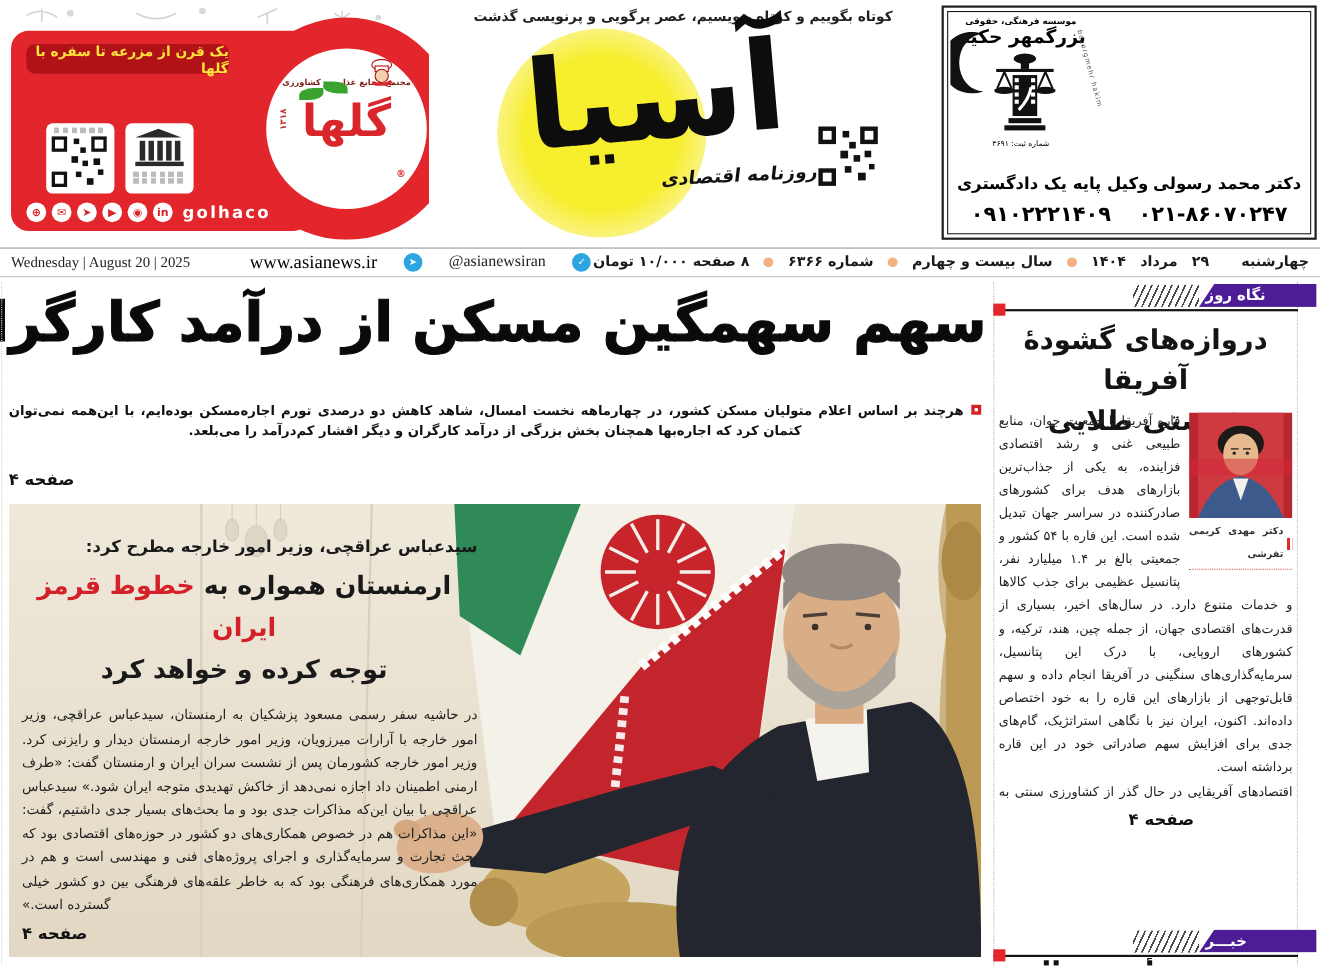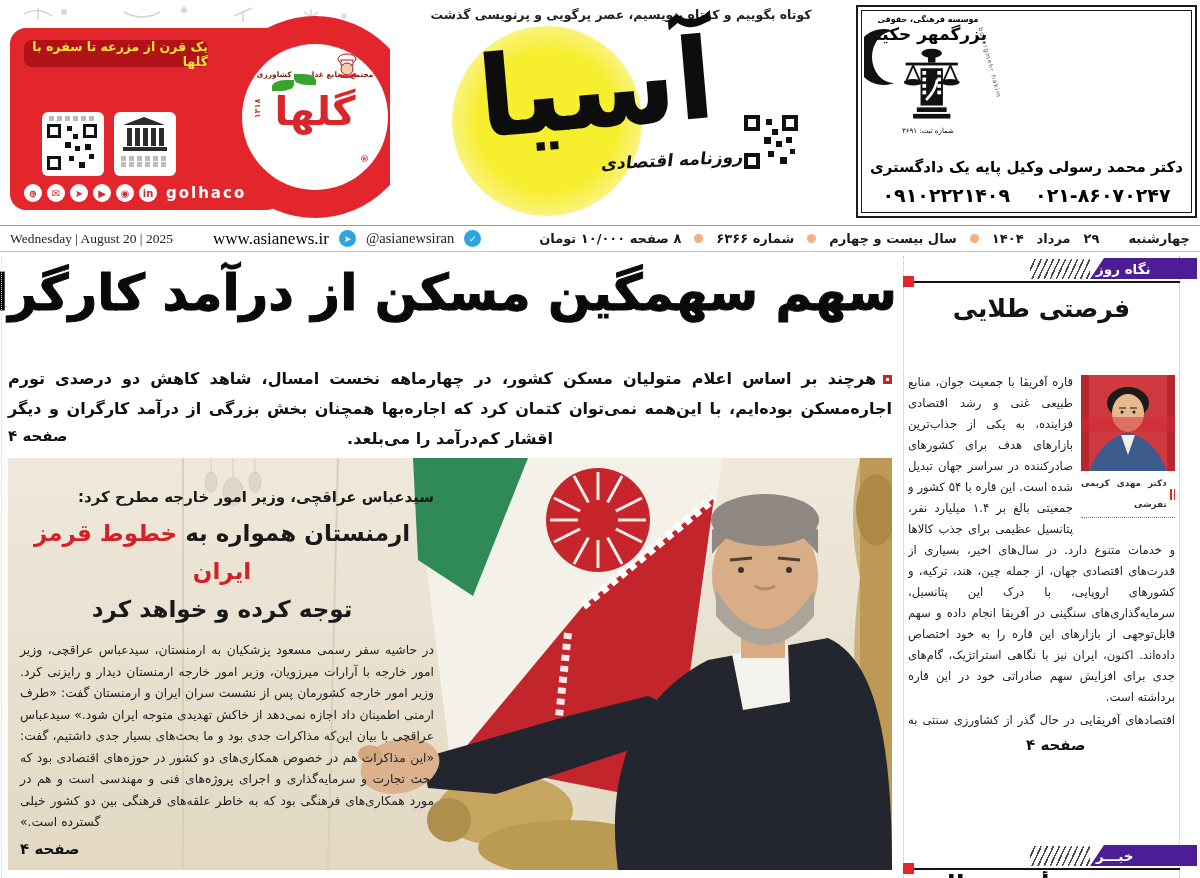--- a/index.html
+++ b/index.html
@@ -45,31 +45,31 @@
   .legal-left { position:absolute; left:10px; top:8px; width:120px; text-align:center; }
   .legal-inst { font-size:8px; font-weight:bold; }
   .legal-brand { font-size:17px; font-weight:bold; }
   .legal-reg { font-size:7px; margin-top:1px; }
   .legal-handle { position:absolute; left:96px; top:52px; font-size:6px; color:#555; transform:rotate(75deg); letter-spacing:1px; }
   .legal-row { position:absolute; left:12px; right:12px; bottom:40px; display:flex; direction:rtl; justify-content:space-between; font-size:15px; font-weight:bold; }
   .legal-phones { position:absolute; left:12px; right:12px; bottom:10px; display:flex; direction:rtl; justify-content:space-around; font-size:19px; font-weight:bold; letter-spacing:1px; }
 
   
   .dateline { left:0; top:225px; width:1200px; height:27px; border-top:1px solid #999; border-bottom:1px solid #c2c2c2; display:flex; justify-content:space-between; align-items:center; padding:0 10px; }
-  .dl-left { display:flex; align-items:center; gap:10px; }
+  .dl-left { display:flex; align-items:center; gap:24px; }
   .dl-date { font-family:"Liberation Serif","DejaVu Serif",serif; font-size:13.5px; color:#222; }
   .dl-site { font-family:"Liberation Serif","DejaVu Serif",serif; font-size:17px; color:#000000; margin-left:30px; }
   .badge { width:17px; height:17px; border-radius:50%; background:#2ca5e0; color:#fff; font-size:9px; display:flex; align-items:center; justify-content:center; }
   .dl-handle { font-family:"Liberation Serif","DejaVu Serif",serif; font-size:14.5px; color:#222; }
   .dl-right { display:flex; direction:rtl; align-items:center; gap:13px; font-size:13px; font-weight:bold; color:#1a1a1a; }
   .dot { width:9px; height:9px; border-radius:50%; background:#f2b183; }
 
   
   .lead-hl { left:0; top:264px; width:897px; text-align:center; direction:rtl; font-size:50px; font-weight:bold; color:#0a0a0a; -webkit-text-stroke:1px #0a0a0a; white-space:nowrap; }
-  .lede { left:8px; top:364px; width:884px; direction:rtl; text-align:justify; text-align-last:center; font-size:16px; font-weight:bold; color:#111; line-height:30px; }
+  .lede { left:8px; top:364px; width:884px; direction:rtl; text-align:justify; text-align-last:center; font-size:12px; font-weight:bold; color:#111; line-height:18px; }
   .lede-bullet { display:inline-block; width:9px; height:9px; border:3px solid #d42127; margin:0 0 0 7px; }
   .pageref { font-size:15px; font-weight:bold; color:#111; }
   .lede-ref { left:8px; top:427px; }
 
   
   .photo { left:8px; top:458px; width:884px; height:412px; overflow:hidden; }
 
   
   .int { left:10px; top:488px; width:424px; direction:rtl; }
   .int-kicker { text-align:right; font-size:15px; font-weight:bold; color:#1a1a1a; padding-left:6px; }
@@ -374,20 +374,21 @@
 
   <div class="abs rcol-borders"></div>
   <div class="abs page-left-dots"></div>
 
   <div class="abs hatch" style="left:1030px;top:259px;width:60px"></div>
   <div class="abs tab" style="left:1090px;top:258px;width:107px">نگاه روز</div>
   <div class="abs rline" style="left:903px;top:281px;width:277px"></div>
   <div class="abs rsq" style="left:903px;top:276px"></div>
 
   <div class="abs dv-hl">
+    <div>دروازه‌های گشودهٔ آفریقا</div>
     <div>فرصتی طلایی</div>
   </div>
 
   <div class="abs dv-text">
     <div class="dv-body">
       <div class="colphoto">
         <svg width="94" height="96" viewBox="0 0 94 96">
           <rect width="94" height="96" fill="#b8262e"></rect>
           <rect x="8" width="78" height="96" fill="#cf3a40"></rect>
           <ellipse cx="47" cy="28" rx="21" ry="16" fill="#1d1a18"></ellipse>

